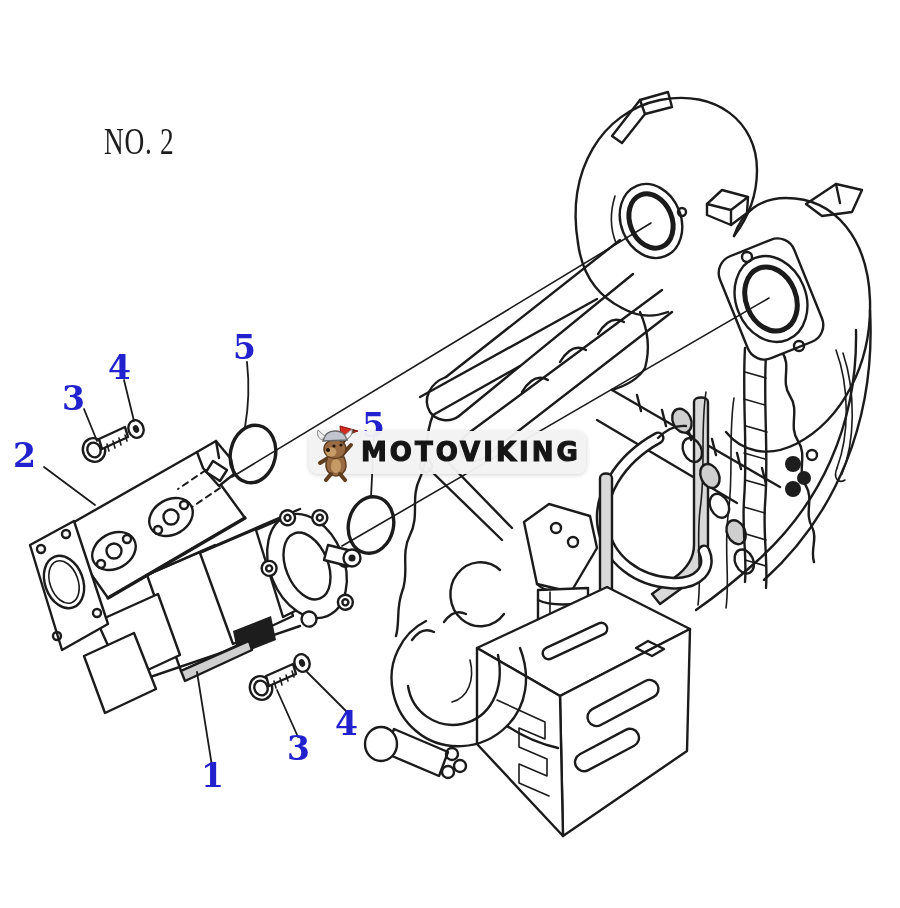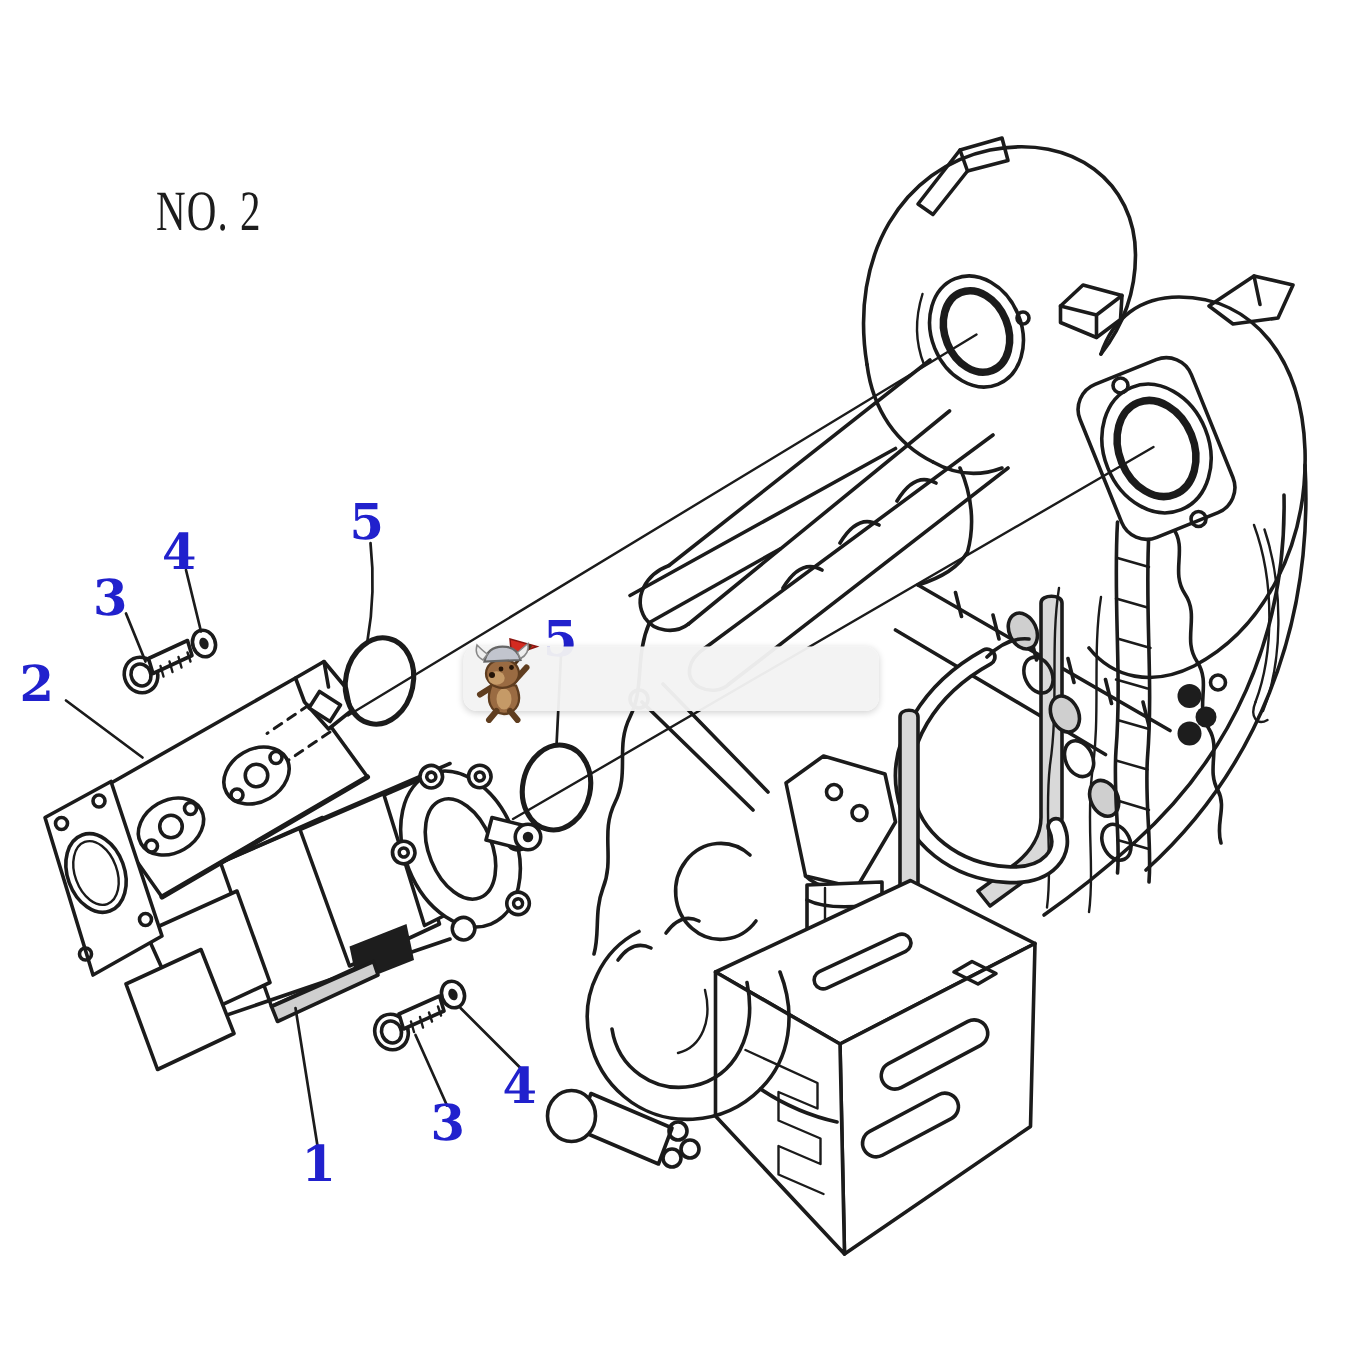--- a/index.html
+++ b/index.html
@@ -327,15 +327,16 @@
       <path d="M 17,50 L 12,56 M 26,50 L 31,56" stroke="#5f3d1f" stroke-width="4" fill="none" stroke-linecap="round"></path>
       <ellipse cx="21" cy="25" rx="11" ry="9.5" fill="#9a6b42" stroke="#5f3d1f" stroke-width="1.5"></ellipse>
       <ellipse cx="17" cy="28" rx="5.5" ry="4.5" fill="#c59a67"></ellipse>
       <circle cx="14" cy="26" r="2" fill="#241407"></circle>
       <circle cx="20" cy="22" r="1.6" fill="#241407"></circle>
       <circle cx="27" cy="21" r="1.6" fill="#241407"></circle>
       <path d="M 9,17 Q 11,7 21,7 Q 31,7 33,16 Z" fill="#c2c5ce" stroke="#666" stroke-width="1.5"></path>
       <path d="M 8,16 Q 2,13 4,6 Q 9,11 11,12 Z" fill="#eeeeee" stroke="#888" stroke-width="1"></path>
       <path d="M 33,15 Q 39,12 38,5 Q 32,10 31,11 Z" fill="#eeeeee" stroke="#888" stroke-width="1"></path>
     </svg>
+    <span class="watermark-text">MOTOVIKING</span>
   </div>
 
 </div>
 
 </body></html>

